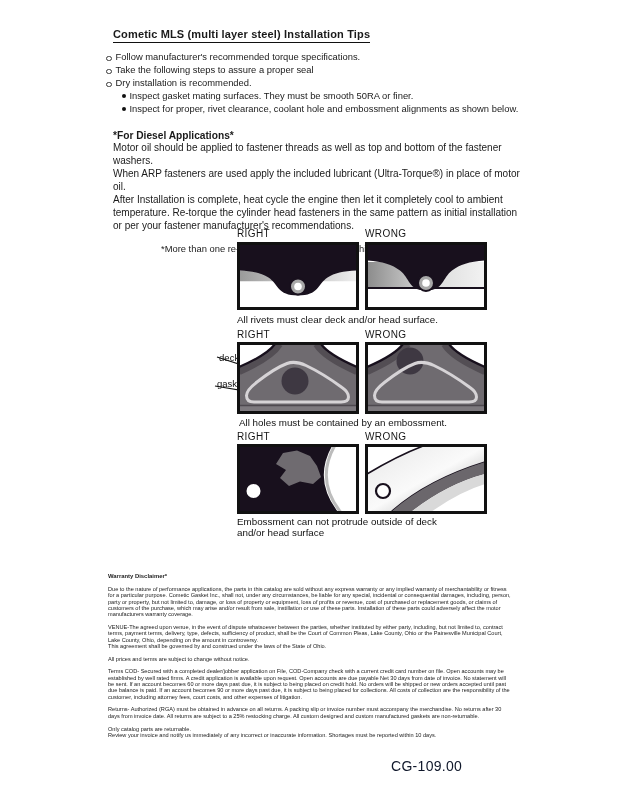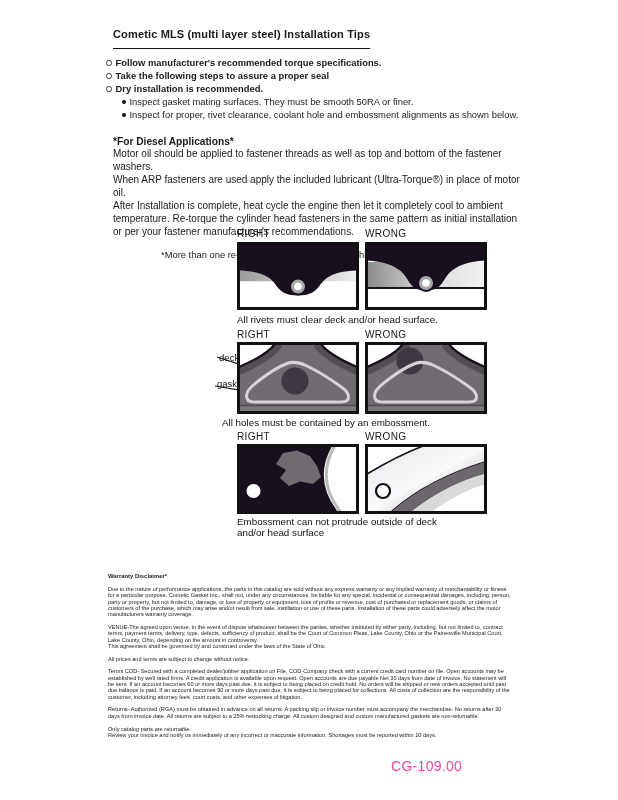--- a/index.html
+++ b/index.html
@@ -7,23 +7,23 @@
     position:relative; width:618px; height:800px; margin:0 auto;
     background:#ffffff; overflow:hidden;
     font-family:"Liberation Sans", sans-serif; color:#1a1a1a;
   }
 
   
   .content { position:absolute; left:113px; top:24px; width:412px; }
   .doc-title {
     display:inline-block; margin:0 0 7px 0;
     font-size:11px; font-weight:bold; letter-spacing:.15px;
-    border-bottom:1.6px solid #111; padding-bottom:8px;
-  }
-  .tip-row { display:flex; align-items:flex-start; font-size:9.4px; line-height:13px; margin-left:-7px;font-weight:bold; }
+    border-bottom:1.6px solid #111; padding-bottom:2px;
+  }
+  .tip-row { display:flex; align-items:center; font-size:9.4px; line-height:13px; margin-left:-7px; }
   .tip-bullet {
     flex:none; width:3.6px; height:3.6px; margin:4px 4px 0 0;
     border:1px solid #3a3a3a; border-radius:50%; background:transparent;
   }
   .sub-tip-row { display:flex; align-items:flex-start; font-size:9.4px; line-height:13px; margin-left:9px; }
   .sub-tip-bullet {
     flex:none; width:4px; height:4px; margin:4.5px 3.5px 0 0;
     border-radius:50%; background:#111;
   }
   .diesel-heading { font-size:10.2px; font-weight:bold; margin-top:15px; }
@@ -45,21 +45,21 @@
   .leads { position:absolute; left:0; top:0; pointer-events:none; }
 
   
   .disclaimer { position:absolute; left:108px; top:573px; width:405px; color:#222; }
   .disclaimer h2 { margin:0 0 7px 0; font-size:5.9px; font-weight:bold; }
   .disclaimer p { margin:0 0 6.5px 0; font-size:5.6px; line-height:6.3px; white-space:pre-line; }
 
   
   .footer-code {
     position:absolute; left:391px; top:758px;
-    font-size:14px; letter-spacing:.3px; color:#ec4899;
+    font-size:14px; letter-spacing:.3px; color:#0f172a;
   }
 </style>
 </head>
 <body>
 
 <div class="page">
 
   <div class="content">
     <h1 class="doc-title">Cometic MLS (multi layer steel) Installation Tips</h1>
 
@@ -173,21 +173,21 @@
       <path d="M38,2 Q30,13 2,25" stroke="#18101d" stroke-width="2.2" fill="none"></path>
       <path d="M84,2 L120,2 L120,25 Q92,13 84,2 Z" fill="#ffffff"></path>
       <path d="M84,2 Q92,13 120,25" stroke="#18101d" stroke-width="2.2" fill="none"></path>
       <rect x="2" y="63.5" width="118" height="7" fill="#7d797e"></rect>
       <line x1="2" y1="63.5" x2="120" y2="63.5" stroke="#4e494f" stroke-width="1.6"></line>
       <circle cx="45" cy="19" r="13.5" fill="#3e3842"></circle>
       <path d="M17,60 Q9.5,60 9.5,53.5 Q9.5,48 20,40 Q38,26 50,21.5 Q58,18.5 69,23.5 Q86,31.5 105,45.5 Q111.5,50 111.5,55 Q111.5,60 104,60 Z" fill="none" stroke="#d6d3d6" stroke-width="3"></path>
       <rect x="1.5" y="1.5" width="119" height="69" fill="none" stroke="#111111" stroke-width="3"></rect>
     </svg>
 
-    <div class="fig-caption" style="left:222px; top:189px;">All holes must be contained by an embossment.</div>
+    <div class="fig-caption" style="left:239px; top:189px;">All holes must be contained by an embossment.</div>
 
     <div class="fig-label" style="left:237px; top:203px;">RIGHT</div>
     <div class="fig-label" style="left:365px; top:203px;">WRONG</div>
 
     <svg class="panel" style="left:237px; top:216px;" width="122" height="70" viewBox="0 0 122 70">
       <rect x="1.5" y="1.5" width="119" height="67" fill="#ffffff"></rect>
       <path d="M2,2 H95 Q76,36 101,68 L2,68 Z" fill="#18101d"></path>
       <path d="M97.5,2 Q78.5,36 103.5,68" stroke="#bcbcbc" stroke-width="3" fill="none"></path>
       <path d="M46,9 L60,6.5 L73,12 L80,22 L84,33 L76,40 L63,37.5 L52,42 L43,34 L49,26 L39,20 Z" fill="#6f6b70"></path>
       <circle cx="16.5" cy="47" r="7" fill="#ffffff"></circle>

